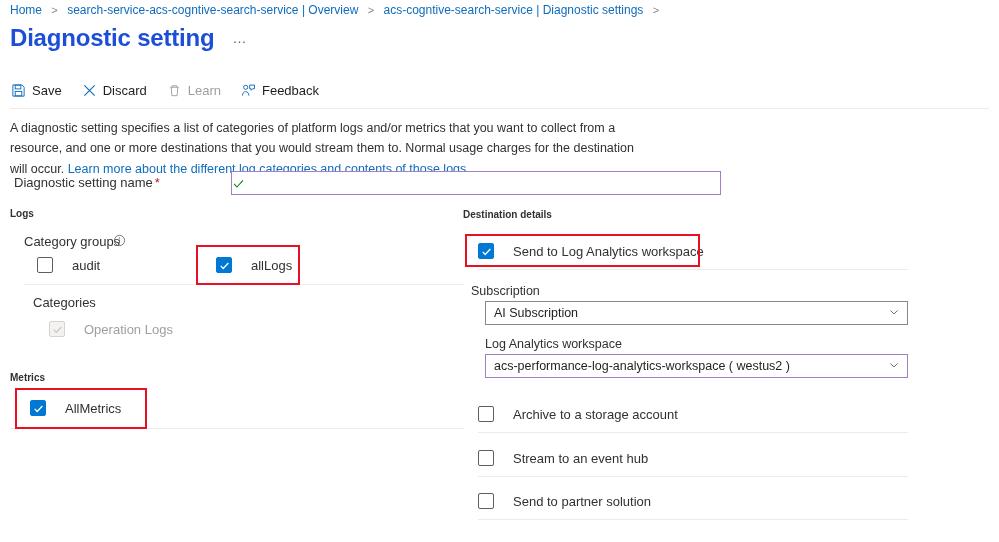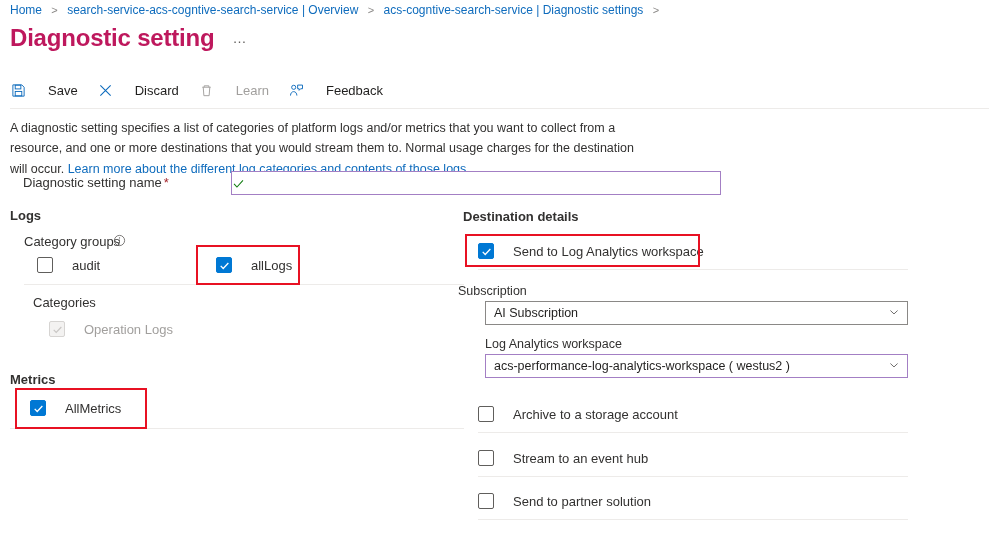--- a/index.html
+++ b/index.html
@@ -23,75 +23,75 @@
   .breadcrumb .sep {
     color: #8a8886; margin: 0 6px; font-size: 11px;
   }
 
   
   .title-row {
     position: absolute; left: 10px; top: 25px;
     display: flex; align-items: baseline; gap: 14px;
   }
   .page-title {
-    font-size: 24px; font-weight: 600; color: #be185d;
+    font-size: 24px; font-weight: 600; color: #1d4ed8;
     letter-spacing: -0.2px; line-height: 1.1;
   }
   .ellipsis-btn {
     font-size: 14px; color: #605e5c; letter-spacing: 1px;
     cursor: pointer; padding: 2px 4px; position: relative; top: -3px;
   }
 
   
   .cmdbar {
     position: absolute; left: 10px; top: 81px;
     display: flex; align-items: center; gap: 18px;
     font-size: 13px;
   }
   .cmd {
-    display: flex; align-items: flex-end; gap: 22px;
+    display: flex; align-items: flex-end; gap: 6px;
     cursor: pointer; padding: 2px 1px; color: #201f1e;
   }
   .cmd.disabled { color: #a19f9d; cursor: default; }
   .cmd svg { display: block; }
   .cmdbar-rule {
     position: absolute; left: 10px; top: 108px;
     width: 979px; height: 1px; background: #edebe9;
   }
 
   
   .desc {
     position: absolute; left: 10px; top: 118px;
     width: 632px; font-size: 12.5px; line-height: 1.62; color: #323130;
   }
   .desc a { color: #0f6cbd; text-decoration: none; cursor: pointer; }
 
   
   .name-label {
-    position: absolute; left: 23px; top: 175px;
+    position: absolute; left: 14px; top: 175px;
     font-size: 13px; color: #323130;
   }
   .req { color: #a4262c; margin-left: 2px; }
   .name-input-wrap {
     position: absolute; left: 231px; top: 171px;
     width: 490px; height: 24px;
     border: 1px solid #a37fc4; background: #fff;
     display: flex; align-items: center;
   }
   .name-input {
     border: none; outline: none; background: transparent;
     font-family: "Liberation Sans", sans-serif;
     font-size: 13px; color: #201f1e;
     padding: 0 6px 0 7px; flex: 1; height: 100%;
   }
   .valid-check { margin-right: 7px; display: flex; }
 
   
   .sec-head {
-    position: absolute; font-size: 13px; font-weight: 700; color: #323130;
+    position: absolute; font-size: 10px; font-weight: 700; color: #323130;
   }
   #logs-head  { left: 10px;  top: 208px; }
   #metrics-head { left: 10px; top: 372px; }
   #dest-head  { left: 463px; top: 209px; }
 
   .sub-label {
     position: absolute; font-size: 13px; color: #323130;
   }
   #catgroups-label { left: 24px; top: 234px; }
   #categories-label { left: 24px; top: 295px; margin-left: 9px; }
@@ -132,21 +132,21 @@
   #rule-metrics   { left: 10px;  top: 428px; width: 454px; }
   #rule-sendla    { left: 478px; top: 269px; width: 430px; }
   #rule-archive   { left: 478px; top: 432px; width: 430px; }
   #rule-stream    { left: 478px; top: 476px; width: 430px; }
   #rule-partner   { left: 478px; top: 519px; width: 430px; }
 
   
   .dd-label {
     position: absolute; font-size: 12.5px; color: #323130;
   }
-  #sub-label { left: 458px; top: 284px; }
+  #sub-label { left: 471px; top: 284px; }
   #law-label { left: 485px; top: 337px; }
 
   .dd {
     position: absolute; height: 24px; width: 423px;
     background: #fff; display: flex; align-items: center;
     padding: 0 7px 0 8px; font-size: 12.5px; color: #201f1e;
     cursor: pointer;
   }
   .dd .dd-val { flex: 1; white-space: nowrap; overflow: hidden; text-overflow: ellipsis; }
   #dd-sub { left: 485px; top: 301px; border: 1px solid #8a8886; }

